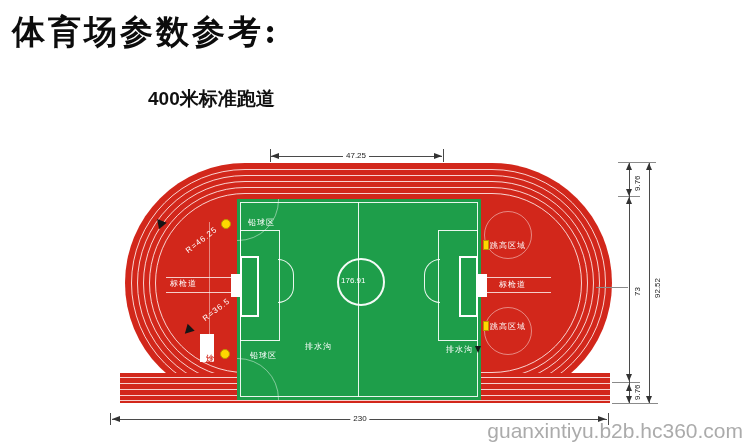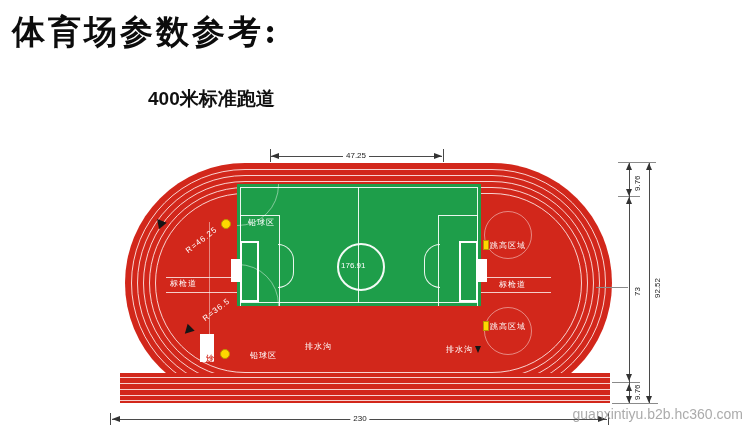--- a/index.html
+++ b/index.html
@@ -9,21 +9,21 @@
   .page-title{position:absolute;left:12px;top:10px;font-family:"DejaVu Serif",serif;
               font-weight:bold;font-size:33px;color:#0c0c0c;letter-spacing:3px;}
   .sub-title{position:absolute;left:120px;top:86px;font-weight:bold;font-size:19px;color:#111;margin-left:28px;}
   
   .oval{position:absolute;left:125px;top:163px;width:487px;height:240px;
         background:#d2271b;border-radius:120px;}
   .lane{position:absolute;border:1px solid rgba(255,240,238,.85);border-radius:999px;}
   .sprint{position:absolute;left:120px;top:373px;width:490px;height:30px;background:#d2271b;}
   .sline{position:absolute;left:0;right:0;height:0;border-top:1px solid rgba(255,240,238,.85);}
   
-  .field{position:absolute;left:237px;top:184px;width:244px;height:122px;background:#1e9e4a;}
+  .field{position:absolute;left:237px;top:199px;width:244px;height:201px;background:#1e9e4a;}
   .fclip{position:absolute;inset:0;overflow:hidden;}
   .fborder{position:absolute;inset:3px;border:1px solid rgba(255,255,255,.9);}
   .wline{position:absolute;background:rgba(255,255,255,.9);}
   .circle{position:absolute;border:2px solid rgba(255,255,255,.95);border-radius:50%;}
   .faint{border-color:rgba(255,255,255,.45);border-width:1px;}
   .box{position:absolute;border:1px solid rgba(255,255,255,.9);}
   .goalbox{position:absolute;border:2px solid #fff;}
   .goal{position:absolute;background:#fff;}
   .arcR{position:absolute;width:15px;height:42px;border:1px solid rgba(255,255,255,.9);
         border-left:none;border-radius:0 42px 42px 0;}
@@ -49,21 +49,21 @@
   .au{border-left:3px solid transparent;border-right:3px solid transparent;border-bottom:7px solid #333;}
   .ad{border-left:3px solid transparent;border-right:3px solid transparent;border-top:7px solid #333;}
   .al{border-top:3px solid transparent;border-bottom:3px solid transparent;border-right:8px solid #333;}
   .ar{border-top:3px solid transparent;border-bottom:3px solid transparent;border-left:8px solid #333;}
   .dlabel{position:absolute;font-size:8px;color:#222;background:#fff;padding:0 3px;white-space:nowrap;}
   .vlabel{position:absolute;font-size:8px;color:#222;white-space:nowrap;
           transform:rotate(-90deg);transform-origin:0 0;}
   
   .wm1{position:absolute;right:6px;top:396px;font-size:25px;letter-spacing:2px;
        color:rgba(150,150,150,.8);}
-  .wm2{position:absolute;right:6px;top:406px;font-size:14px;color:rgba(150,150,150,.8);}
+  .wm2{position:absolute;right:6px;top:419px;font-size:21px;color:rgba(150,150,150,.8);}
 </style>
 </head>
 <body>
 
 <div class="canvas">
 
   <div class="page-title">体育场参数参考:</div>
   <div class="sub-title">400米标准跑道</div>
 
   <div class="oval">

